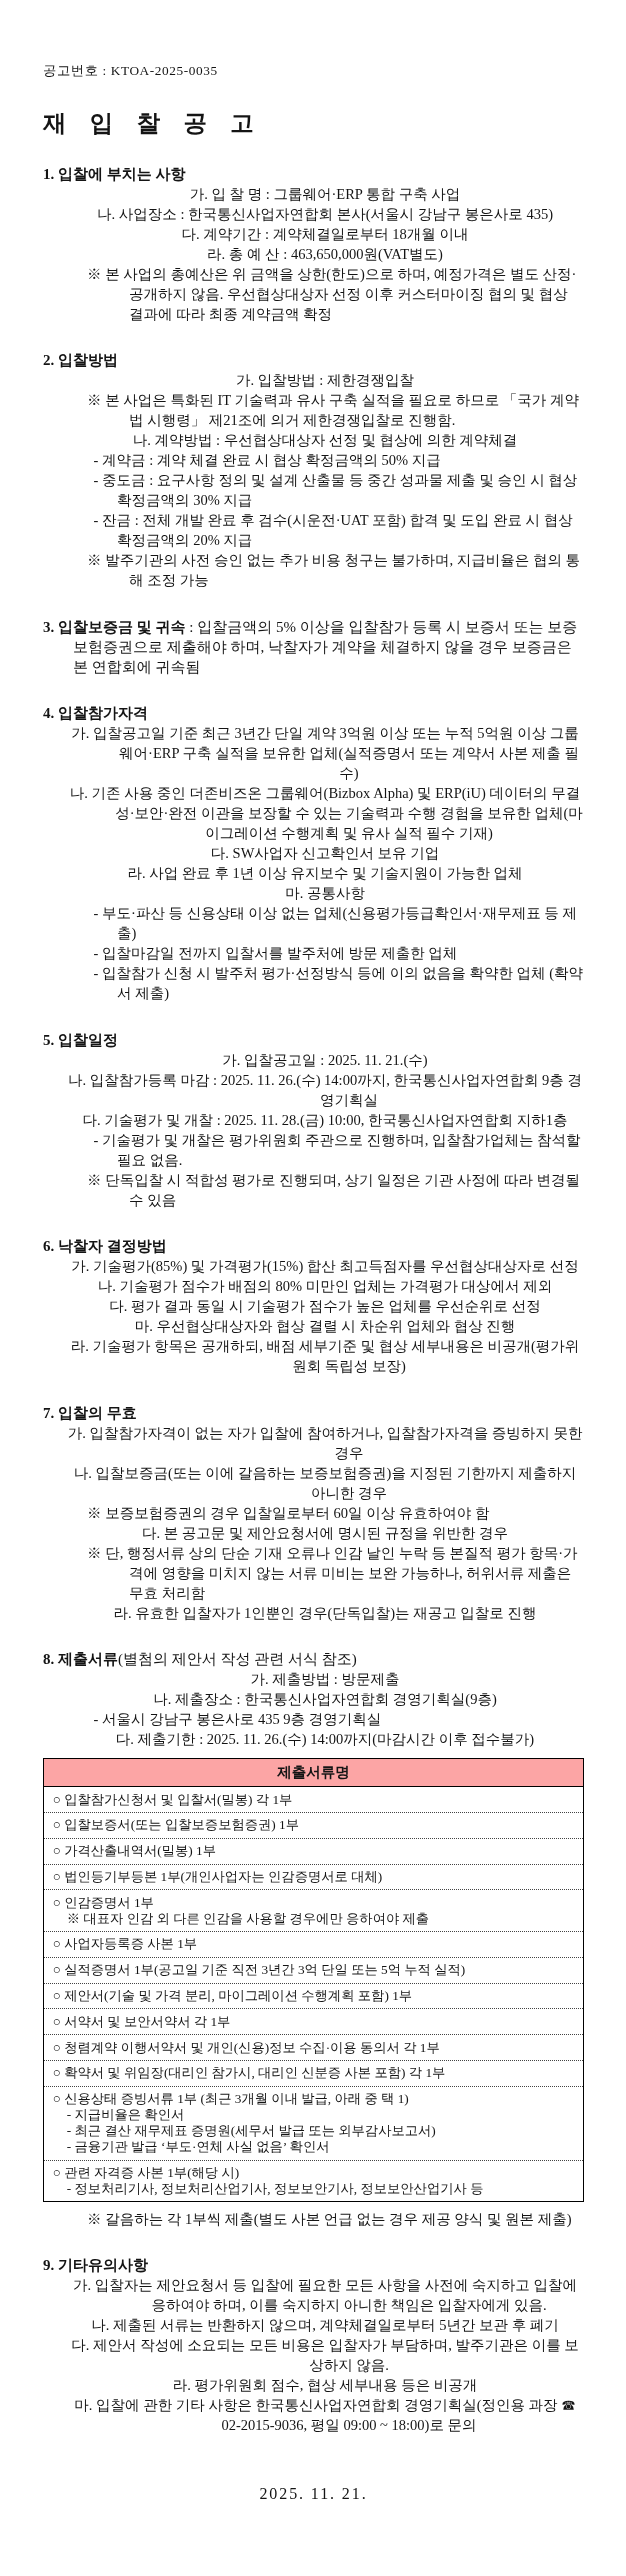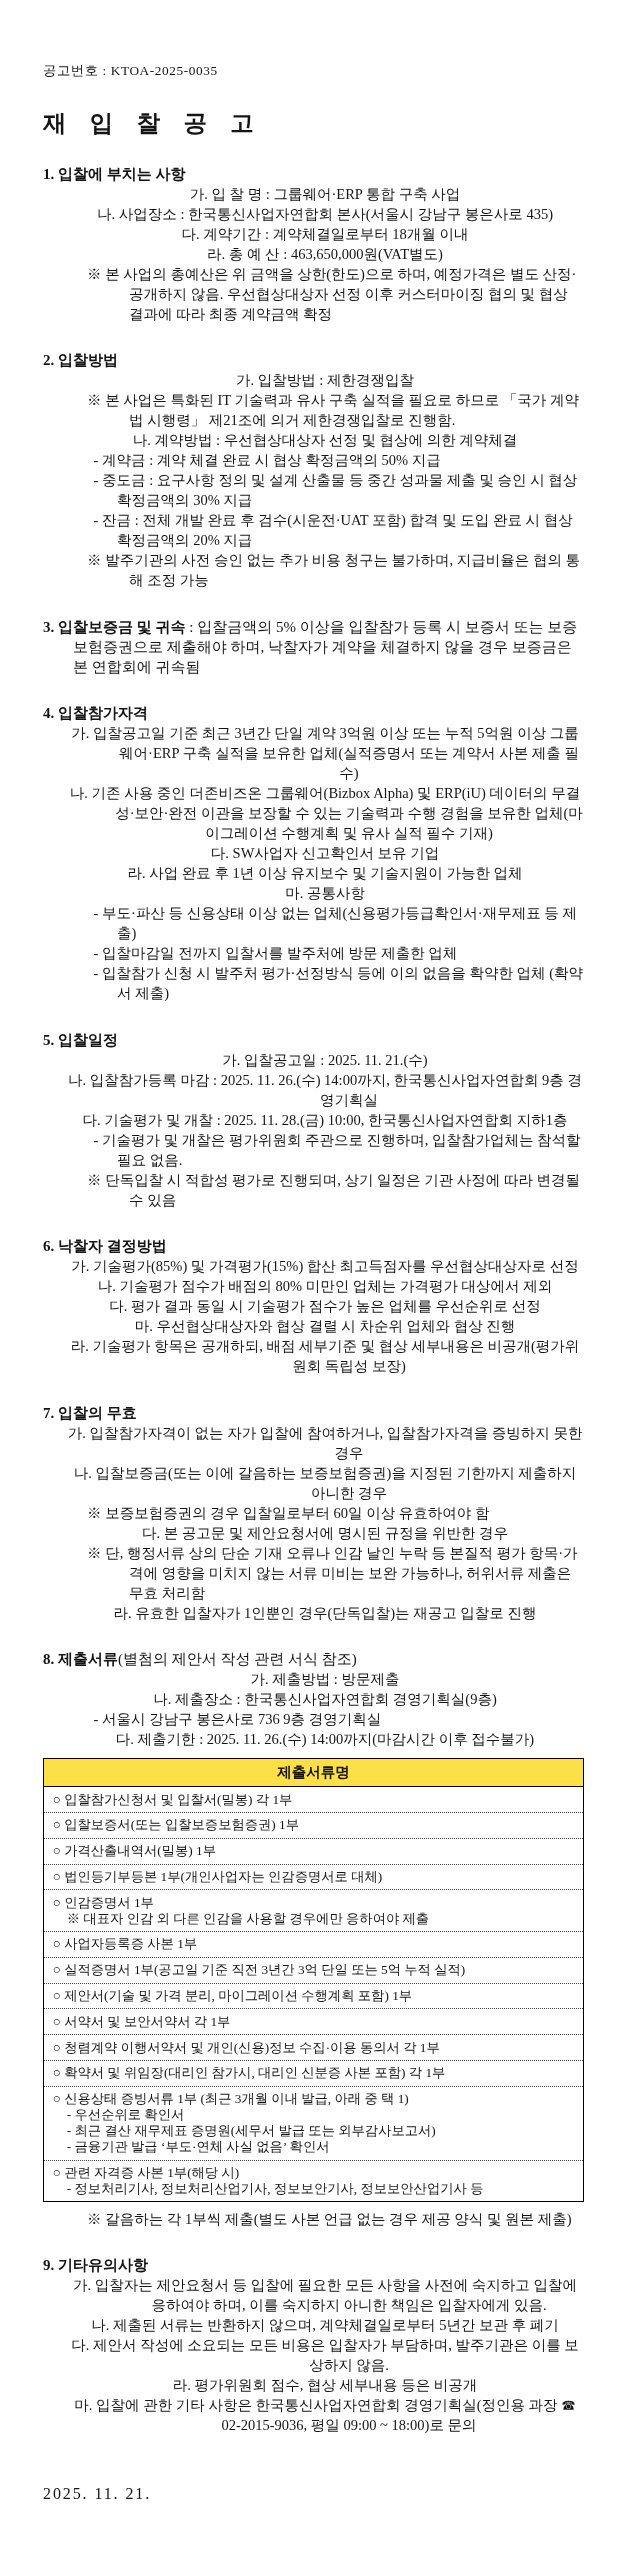--- a/index.html
+++ b/index.html
@@ -40,34 +40,35 @@
   .it.note { padding-left: 86px; text-indent: -42px; }
   .doc-table {
     width: 100%;
     border-collapse: collapse;
     border: 1.9px solid #000;
     margin: 8.8px 0 6.3px 0;
     font-size: 13.3px;
     line-height: 16px;
   }
   .doc-table th {
-    background: #fde047;
+    background: #fca5a5;
     border-bottom: 1.3px solid #000;
     font-size: 14.5px;
     font-weight: bold;
     text-align: center;
     padding: 5.7px 2.5px;
   }
   .doc-table td {
     border-bottom: 0.9px dotted #444;
     padding: 4.4px 6.3px 4.4px 8.8px;
   }
   .doc-table tr:last-child td { border-bottom: none; }
   .doc-table .sub { padding-left: 14px; }
   .doc-date {
+    text-align: center;
     margin-top: 49px;
     font-size: 16px;
     letter-spacing: 1.9px;
   }
 </style>
 </head>
 <body>
 
 <div class="page">
   <div class="notice-no">공고번호 :  KTOA-2025-0035</div>
@@ -127,21 +128,21 @@
         <div class="it ga">나. 입찰보증금(또는 이에 갈음하는 보증보험증권)을 지정된 기한까지 제출하지 아니한 경우</div>
         <div class="it note">※ 보증보험증권의 경우 입찰일로부터 60일 이상 유효하여야 함</div>
         <div class="it ga">다. 본 공고문 및 제안요청서에 명시된 규정을 위반한 경우</div>
         <div class="it note">※ 단, 행정서류 상의 단순 기재 오류나 인감 날인 누락 등 본질적 평가 항목·가격에 영향을 미치지 않는 서류 미비는 보완 가능하나, 허위서류 제출은 무효 처리함</div>
         <div class="it ga">라. 유효한 입찰자가 1인뿐인 경우(단독입찰)는 재공고 입찰로 진행</div>
       </section>
       <section class="sec">
         <div class="sec-h"><span class="num">8. </span><span class="ttl">제출서류</span><span class="rest">(별첨의 제안서 작성 관련 서식 참조)</span></div>
         <div class="it ga">가. 제출방법 : 방문제출</div>
         <div class="it ga">나. 제출장소 : 한국통신사업자연합회 경영기획실(9층)</div>
-        <div class="it dash">- 서울시 강남구 봉은사로 736 9층 경영기획실</div>
+        <div class="it dash">- 서울시 강남구 봉은사로 435 9층 경영기획실</div>
         <div class="it ga">다. 제출기한 : 2025. 11. 26.(수) 14:00까지(마감시간 이후 접수불가)</div>
         <table class="doc-table">
           <thead>
             <tr>
               <th>제출서류명</th>
             </tr>
           </thead>
           <tbody>
             <tr>
               <td>
@@ -195,21 +196,21 @@
               </td>
             </tr>
             <tr>
               <td>
                 <div class="line">○ 확약서 및 위임장(대리인 참가시, 대리인 신분증 사본 포함) 각 1부</div>
               </td>
             </tr>
             <tr>
               <td>
                 <div class="line">○ 신용상태 증빙서류 1부 (최근 3개월 이내 발급, 아래 중 택 1)</div>
-                <div class="line sub">- 우선순위로 확인서</div>
+                <div class="line sub">- 지급비율은 확인서</div>
                 <div class="line sub">- 최근 결산 재무제표 증명원(세무서 발급 또는 외부감사보고서)</div>
                 <div class="line sub">- 금융기관 발급 ‘부도·연체 사실 없음’ 확인서</div>
               </td>
             </tr>
             <tr>
               <td>
                 <div class="line">○ 관련 자격증 사본 1부(해당 시)</div>
                 <div class="line sub">- 정보처리기사, 정보처리산업기사, 정보보안기사, 정보보안산업기사 등</div>
               </td>
             </tr>

